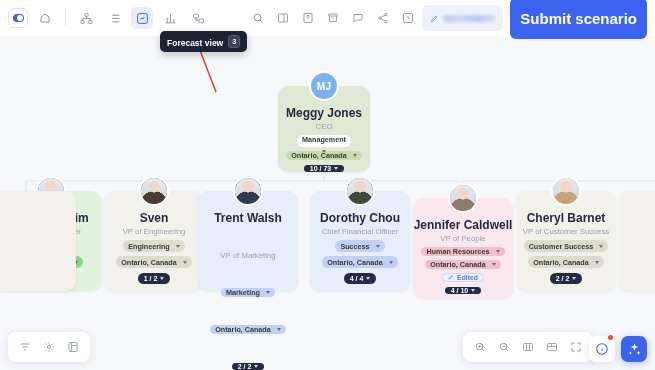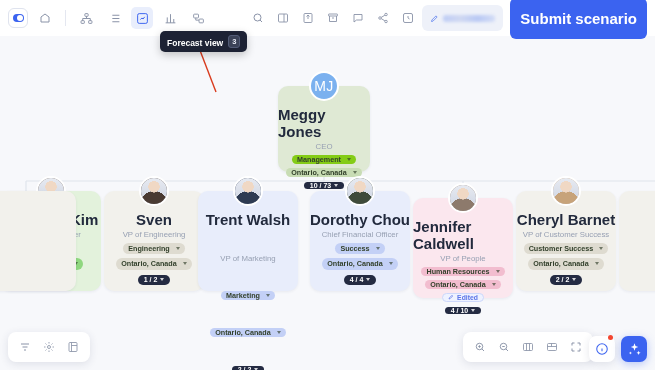--- a/index.html
+++ b/index.html
@@ -81,23 +81,23 @@
     display:flex; flex-direction:column; align-items:center;
   }
   .card .avatar{
     position:absolute; top:-15px; left:50%; transform:translateX(-50%);
     width:30px;height:30px;border-radius:50%; border:2.5px solid #fff;
     overflow:hidden; background:#cfd6e6;
   }
   .av-inner{ width:100%;height:100%; position:relative; }
   .av-initials{
     width:100%;height:100%;display:flex;align-items:center;justify-content:center;
-    color:#fff;font-size:14px;font-weight:400;letter-spacing:.3px;text-align:center;
-  }
-  .name{ font-size:15px; font-weight:700; color:#222a3d; margin-top:20px; }
+    color:#fff;font-size:10px;font-weight:700;letter-spacing:.3px;text-align:center;
+  }
+  .name{ font-size:12px; font-weight:700; color:#222a3d; margin-top:20px; }
   .role{ font-size:7.8px; color:#97a0b3; margin-top:2px; }
 
   .pill{
     margin-top:4px; border-radius:9px; height:12px;
     display:flex;align-items:center; justify-content:space-between;
     padding:0 5px; font-size:7.2px; font-weight:600; gap:6px;
   }
   .pill .pchev{ width:0;height:0;border-left:2.5px solid transparent;border-right:2.5px solid transparent;border-top:3px solid currentColor; opacity:.65;}
 
   .count{
@@ -262,21 +262,21 @@
     </svg>
   <div id="nodes">
       <div class="card" style="left: 278px; top: 50px; width: 92px; height: 86px; background: rgb(223, 233, 212);">
         <div class="avatar" style="background: rgb(123, 177, 239);">
           <div class="av-inner">
             <div class="av-initials">MJ</div>
           </div>
         </div>
         <div class="name">Meggy Jones</div>
         <div class="role">CEO</div>
-        <div class="pill" style="background: #84cc16; color: rgb(50, 64, 43);">
+        <div class="pill" style="background: #ffffff; color: rgb(50, 64, 43); flex-direction: column;">
           <span>Management</span>
           <span class="pchev"></span>
         </div>
         <div class="pill" style="background: rgb(200, 220, 180); color: rgb(50, 64, 43);">
           <span>Ontario, Canada</span>
           <span class="pchev"></span>
         </div>
         <div class="count">
           <span>10 / 73</span>
           <span class="pchev"></span>

